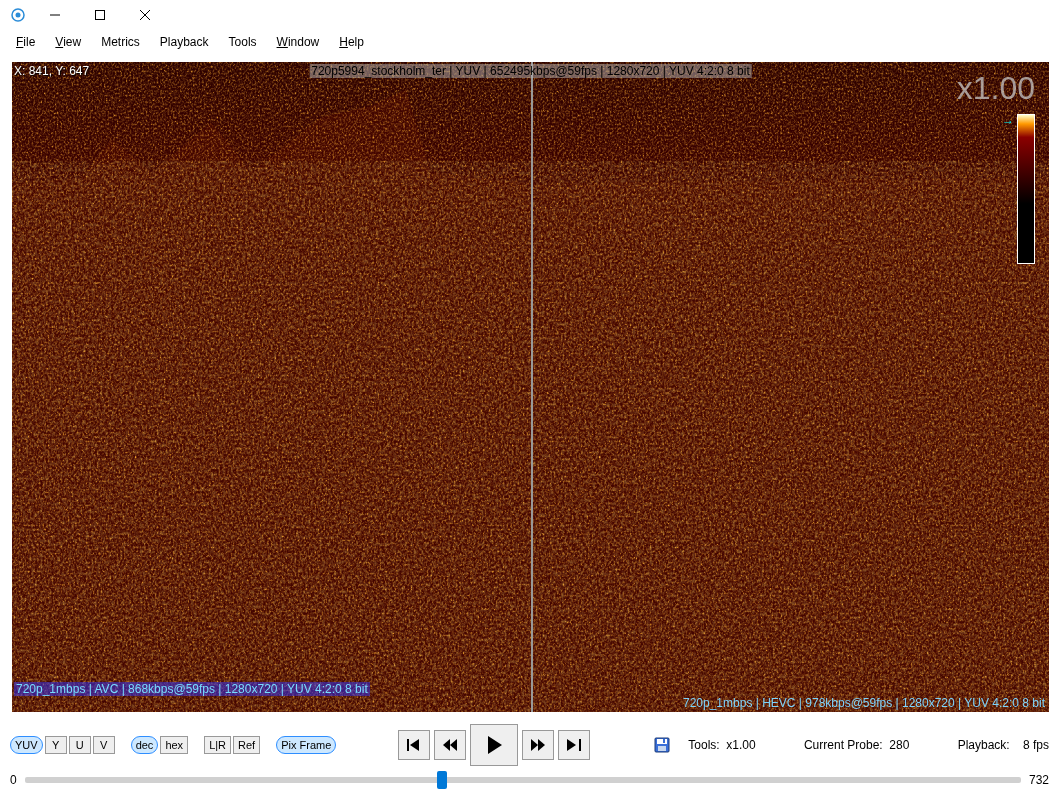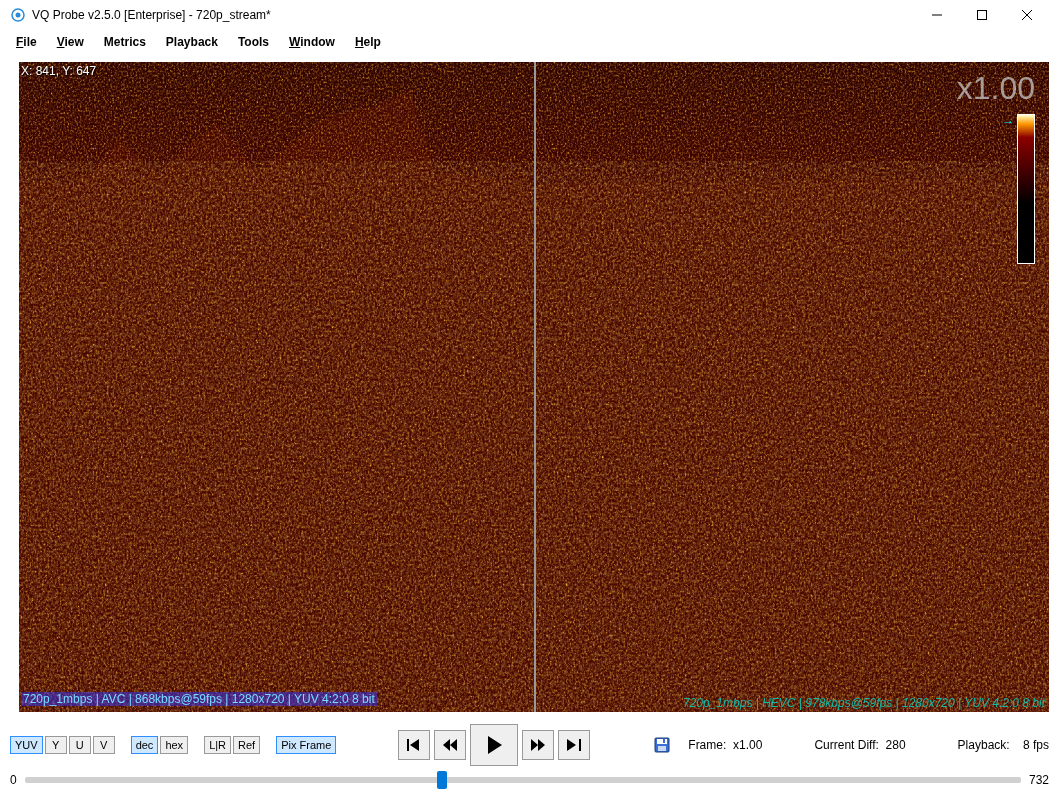--- a/index.html
+++ b/index.html
@@ -3,38 +3,38 @@
 <meta charset="utf-8">
 <style>
 * { margin: 0; padding: 0; box-sizing: border-box; }
 body { font-family: "Segoe UI", Tahoma, sans-serif; font-size: 12px; background: #fff; color: #000; width: 1059px; height: 800px; overflow: hidden; display: flex; flex-direction: column; }
 .titlebar { height: 30px; display: flex; align-items: center; padding: 0 10px; background: #fff; }
 .titlebar-icon { width: 16px; height: 16px; margin-right: 6px; display: flex; align-items: center; justify-content: center; }
 .titlebar-title { flex: 1; font-size: 12px; }
 .titlebar-controls { display: flex; gap: 0; }
 .titlebar-btn { width: 45px; height: 30px; display: flex; align-items: center; justify-content: center; cursor: pointer; font-size: 12px; }
 .menubar { height: 24px; display: flex; align-items: center; padding: 0 6px; gap: 0; background: #fff; font-size: 12px; }
-.menubar-item { padding: 2px 10px; cursor: pointer; font-weight: bold; }
+.menubar-item { padding: 2px 10px; cursor: pointer; }
 .menubar-item span.ul { text-decoration: underline; }
-.viewport-wrap { flex: 1; padding: 8px 10px 4px 19px; background: #fff; display: flex; flex-direction: column; }
+.viewport-wrap { flex: 1; padding: 8px 10px 4px 12px; background: #fff; display: flex; flex-direction: column; }
 .viewport { position: relative; flex: 1; background: #000; overflow: hidden; }
 .img-noise { position: absolute; inset: 0; }
 .divider-line { position: absolute; top: 0; bottom: 0; left: 50%; width: 2px; background: #999; }
 .coord-label { position: absolute; top: 2px; left: 2px; color: #fff; font-size: 12px; font-weight: 400; text-shadow: 1px 1px 1px #000; }
 .top-info { position: absolute; top: 2px; left: 50%; transform: translateX(-50%); background: rgba(180,180,180,0.5); color: #000; font-size: 12px; padding: 0 2px; white-space: nowrap; }
 .zoom-overlay { position: absolute; top: 8px; right: 14px; color: rgba(200,200,200,0.75); font-size: 32px; font-weight: 400; }
 .color-bar { position: absolute; top: 52px; right: 14px; width: 18px; height: 150px; border: 1px solid #fff; background: linear-gradient(to bottom, #ffffcc 0%, #ff9900 6%, #8b0000 15%, #000 60%, #000 100%); }
 .arrow-marker { position: absolute; top: 52px; right: 35px; color: cyan; font-size: 12px; line-height: 1; }
-.bottom-left-label { position: absolute; bottom: 6px; left: 2px; background: rgba(50,50,255,0.5); color: #3c5cff; font-size: 12px; padding: 0 2px; }
+.bottom-left-label { position: absolute; bottom: 16px; left: 2px; background: rgba(50,50,255,0.5); color: #3c5cff; font-size: 12px; padding: 0 2px; }
 .bottom-left-label span { color: #7df; }
-.bottom-right-label { position: absolute; bottom: 2px; right: 2px; color: #14b8a6; font-size: 12px; padding: 0 2px; text-align: center; font-style: italic; }
+.bottom-right-label { position: absolute; bottom: 2px; right: 2px; color: #7dd3fc; font-size: 12px; padding: 0 2px; text-align: center; }
 .controls-row { height: 54px; display: flex; align-items: center; padding: 6px 10px 2px 10px; gap: 16px; font-size: 12px; }
 .btn-group { display: flex; gap: 2px; }
 .btn { border: 1px solid #999; background: #efefef; padding: 3px 6px; font-size: 11px; cursor: pointer; min-width: 22px; text-align: center; }
-.btn.active { background: #cde8ff; border-color: #2e8eff; }
+.btn.active { background: #cde8ff; border-color: #2e8eff; border-radius: 9px; }
 .btn.small { padding: 2px 4px; }
 .playback-group { display: flex; gap: 4px; align-items: center; }
 .pbtn { width: 32px; height: 30px; border: 1px solid #999; background: #efefef; display: flex; align-items: center; justify-content: center; cursor: pointer; font-size: 12px; }
 .pbtn.big { width: 48px; height: 42px; font-size: 18px; }
 .save-icon { width: 20px; height: 20px; display: flex; align-items: center; justify-content: center; cursor: pointer; }
 .status-label { white-space: nowrap; }
 .timeline-row { height: 30px; display: flex; align-items: center; padding: 0 10px 10px 10px; gap: 8px; font-size: 12px; }
 .timeline-track { flex: 1; height: 6px; background: #d0d0d0; position: relative; border-radius: 2px; }
 .timeline-thumb { position: absolute; top: -6px; width: 10px; height: 18px; background: #0078d7; border-radius: 2px; left: 41.4%; }
 svg.noise-svg { width: 100%; height: 100%; display: block; }
@@ -42,21 +42,20 @@
 </head>
 <body>
 
 <div class="titlebar">
   <div class="titlebar-icon">
     <svg width="16" height="16" viewBox="0 0 16 16">
         <circle cx="8" cy="8" r="6" fill="none" stroke="#2a8cd8" stroke-width="1.5"></circle>
         <circle cx="8" cy="8" r="2.5" fill="#2a8cd8"></circle>
       </svg>
   </div>
-  <div class="titlebar-title">VQ Probe v2.5.0 [Enterprise] - 720p_stream*</div>
   <div class="titlebar-controls">
     <div class="titlebar-btn">
         <svg width="10" height="10">
           <line x1="0" y1="5" x2="10" y2="5" stroke="#000" stroke-width="1"></line>
         </svg>
       </div>
     <div class="titlebar-btn">
         <svg width="10" height="10">
           <rect x="0.5" y="0.5" width="9" height="9" fill="none" stroke="#000" stroke-width="1"></rect>
         </svg>
@@ -107,20 +106,21 @@
         </defs>
         <rect width="1040" height="590" fill="#3b0000"></rect>
         <rect width="1040" height="100" fill="url(#skygrad)"></rect>
         <path d="M0,110 L70,105 L100,70 L140,100 L200,55 L240,100 L310,50 L360,40 L395,25 L420,100 L520,110 L1040,105 L1040,590 L0,590 Z" fill="#4a0600" opacity="0.6"></path>
         <rect width="1040" height="590" filter="url(#diffnoise)"></rect>
         <rect y="90" width="1040" height="500" filter="url(#diffnoise2)" opacity="0.55"></rect>
       </svg>
     </div>
     <div class="divider-line"></div>
     <div class="coord-label">X: 841, Y: 647</div>
+    <div class="top-info">720p5994_stockholm_ter | YUV | 652495kbps@59fps | 1280x720 | YUV 4:2:0 8 bit</div>
     <div class="zoom-overlay">x1.00</div>
     <div class="arrow-marker">→</div>
     <div class="color-bar"></div>
     <div class="bottom-left-label"><span>720p_1mbps | AVC | 868kbps@59fps | 1280x720 | YUV 4:2:0 8 bit</span></div>
     <div class="bottom-right-label">720p_1mbps | HEVC | 978kbps@59fps | 1280x720 | YUV 4:2:0 8 bit</div>
   </div>
 </div>
 
 <div class="controls-row">
   <div class="btn-group">
@@ -175,25 +175,25 @@
   <div style="flex:0 0 30px"></div>
   <div class="save-icon">
     <svg width="16" height="16" viewBox="0 0 16 16">
         <rect x="1" y="1" width="14" height="14" rx="1" fill="#3a6fd8" stroke="#1a3a78"></rect>
         <rect x="3" y="2" width="10" height="5" fill="#fff"></rect>
         <rect x="4" y="9" width="8" height="5" fill="#c8d8f0"></rect>
         <rect x="9" y="2" width="2" height="4" fill="#3a6fd8"></rect>
       </svg>
   </div>
   <div class="status-label">
-    <span>Frame:</span>&nbsp;&nbsp;<span>x1.00</span>
+    <span>Tools:</span>&nbsp;&nbsp;<span>x1.00</span>
   </div>
   <div style="flex:1"></div>
   <div class="status-label">
-    <span>Current Diff:</span>&nbsp;&nbsp;<span>280</span>
+    <span>Current Probe:</span>&nbsp;&nbsp;<span>280</span>
   </div>
   <div style="flex:1"></div>
   <div class="status-label">
     <span>Playback:</span>&nbsp;&nbsp;&nbsp;&nbsp;<span>8 fps</span>
   </div>
 </div>
 
 <div class="timeline-row">
   <span>0</span>
   <div class="timeline-track">

